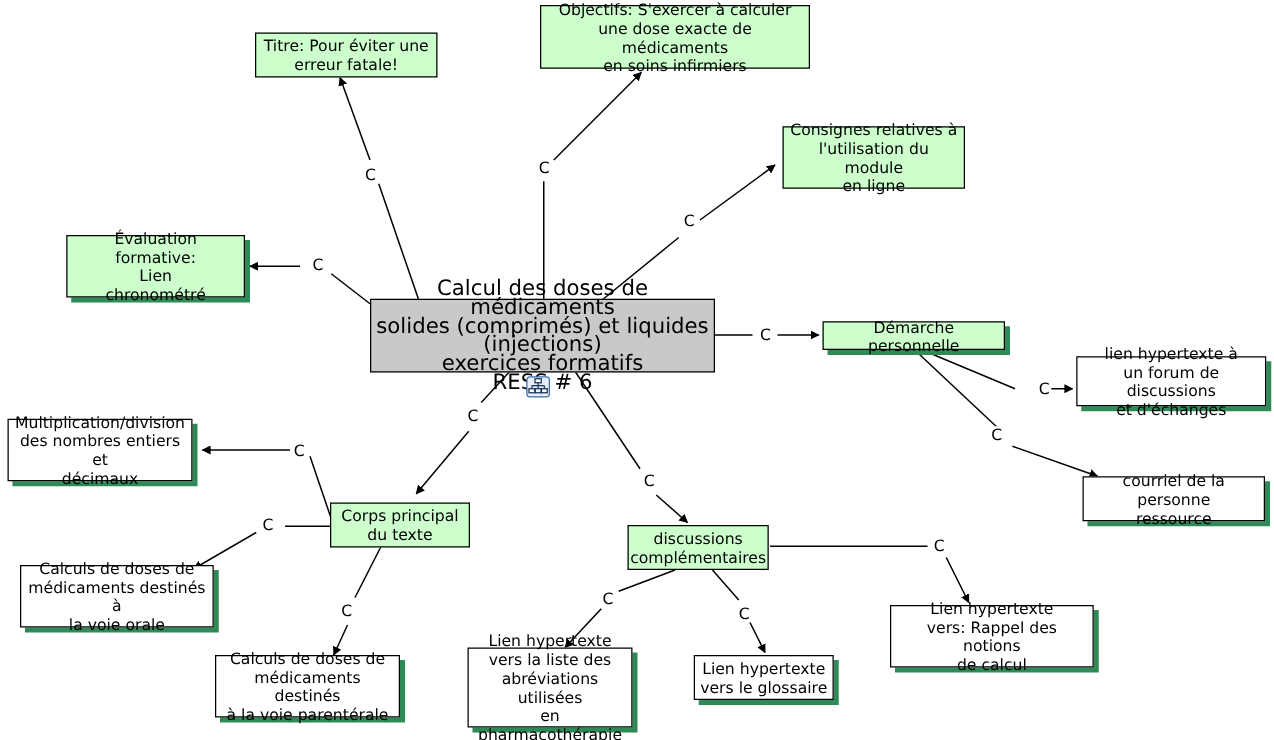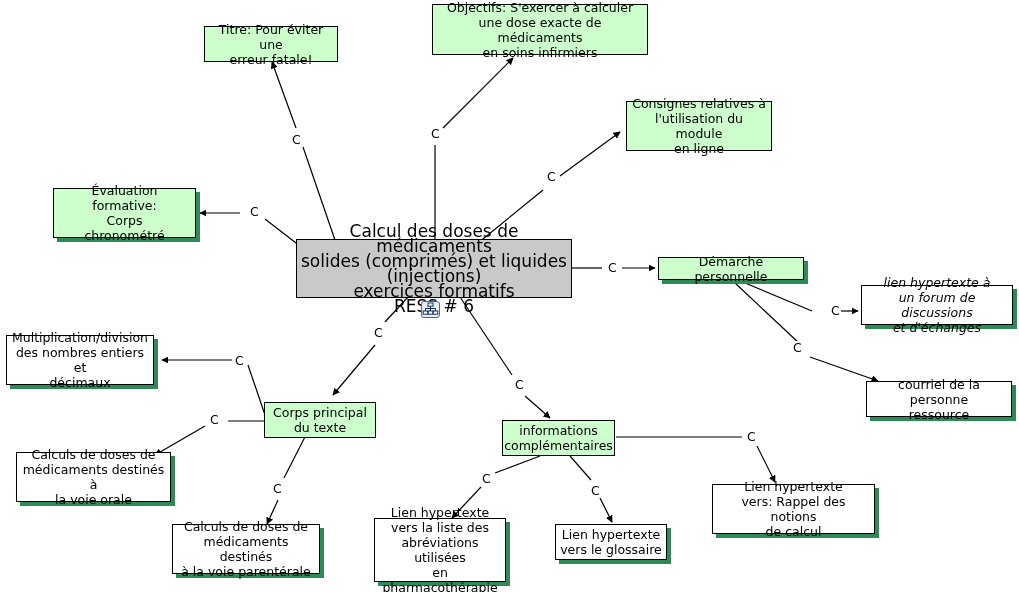--- a/index.html
+++ b/index.html
@@ -130,40 +130,40 @@
       <path d="M 481 487 L 452 518" marker-end="url(#arrow)"></path>
 
       <path d="M 570 456 L 591 480"></path>
       <path d="M 600 498 L 612 522" marker-end="url(#arrow)"></path>
 
       <path d="M 616 437 L 742 437"></path>
       <path d="M 757 446 L 775 482" marker-end="url(#arrow)"></path>
     </g>
   </svg>
 
-  <div class="node green" style="left:204px; top:26px; width:134px; height:36px;">
+  <div class="node green" style="left:204px; top:26px; width:146px; height:36px;">
     <span>Titre: Pour éviter une
 erreur fatale!</span>
   </div>
 
   <div class="node green" style="left:432px; top:4px; width:216px; height:51px;">
     <span>Objectifs: S'exercer à calculer
 une dose exacte de médicaments
 en soins infirmiers</span>
   </div>
 
   <div class="node green" style="left:626px; top:101px; width:146px; height:50px;">
     <span>Consignes relatives à
 l'utilisation du module
 en ligne</span>
   </div>
 
   <div class="node green shadow" style="left:53px; top:188px; width:143px; height:50px;">
     <span>Évaluation formative:
-Corps
+Lien
 chronométré</span>
   </div>
 
   <div class="node grey" style="left:296px; top:239px; width:276px; height:59px; font-size:17px;">
     <span>Calcul des doses de médicaments
 solides (comprimés) et liquides (injections)
 exercices formatifs
 RESS # 6</span>
   </div>
 
@@ -174,21 +174,21 @@
       <rect x="1.2" y="9" width="4.6" height="3.2" fill="#ffffff" stroke="#15335c" stroke-width="1"></rect>
       <rect x="6.2" y="9" width="4.6" height="3.2" fill="#ffffff" stroke="#15335c" stroke-width="1"></rect>
       <rect x="11.2" y="9" width="4.6" height="3.2" fill="#ffffff" stroke="#15335c" stroke-width="1"></rect>
     </svg>
   </div>
 
   <div class="node green shadow" style="left:658px; top:257px; width:146px; height:23px;">
     <span>Démarche personnelle</span>
   </div>
 
-  <div class="node white shadow" style="left:861px; top:285px; width:152px; height:40px;font-style:italic;">
+  <div class="node white shadow" style="left:861px; top:285px; width:152px; height:40px;">
     <span>lien hypertexte à
 un forum de discussions
 et d'échanges</span>
   </div>
 
   <div class="node white shadow" style="left:866px; top:381px; width:146px; height:36px;">
     <span>courriel de la personne
 ressource</span>
   </div>
 
@@ -209,21 +209,21 @@
 la voie orale</span>
   </div>
 
   <div class="node white shadow" style="left:172px; top:524px; width:148px; height:50px;">
     <span>Calculs de doses de
 médicaments destinés
 à la voie parentérale</span>
   </div>
 
   <div class="node green" style="left:502px; top:420px; width:113px; height:36px;">
-    <span>informations
+    <span>discussions
 complémentaires</span>
   </div>
 
   <div class="node white shadow" style="left:374px; top:518px; width:132px; height:64px;">
     <span>Lien hypertexte
 vers la liste des
 abréviations utilisées
 en pharmacothérapie</span>
   </div>
 

